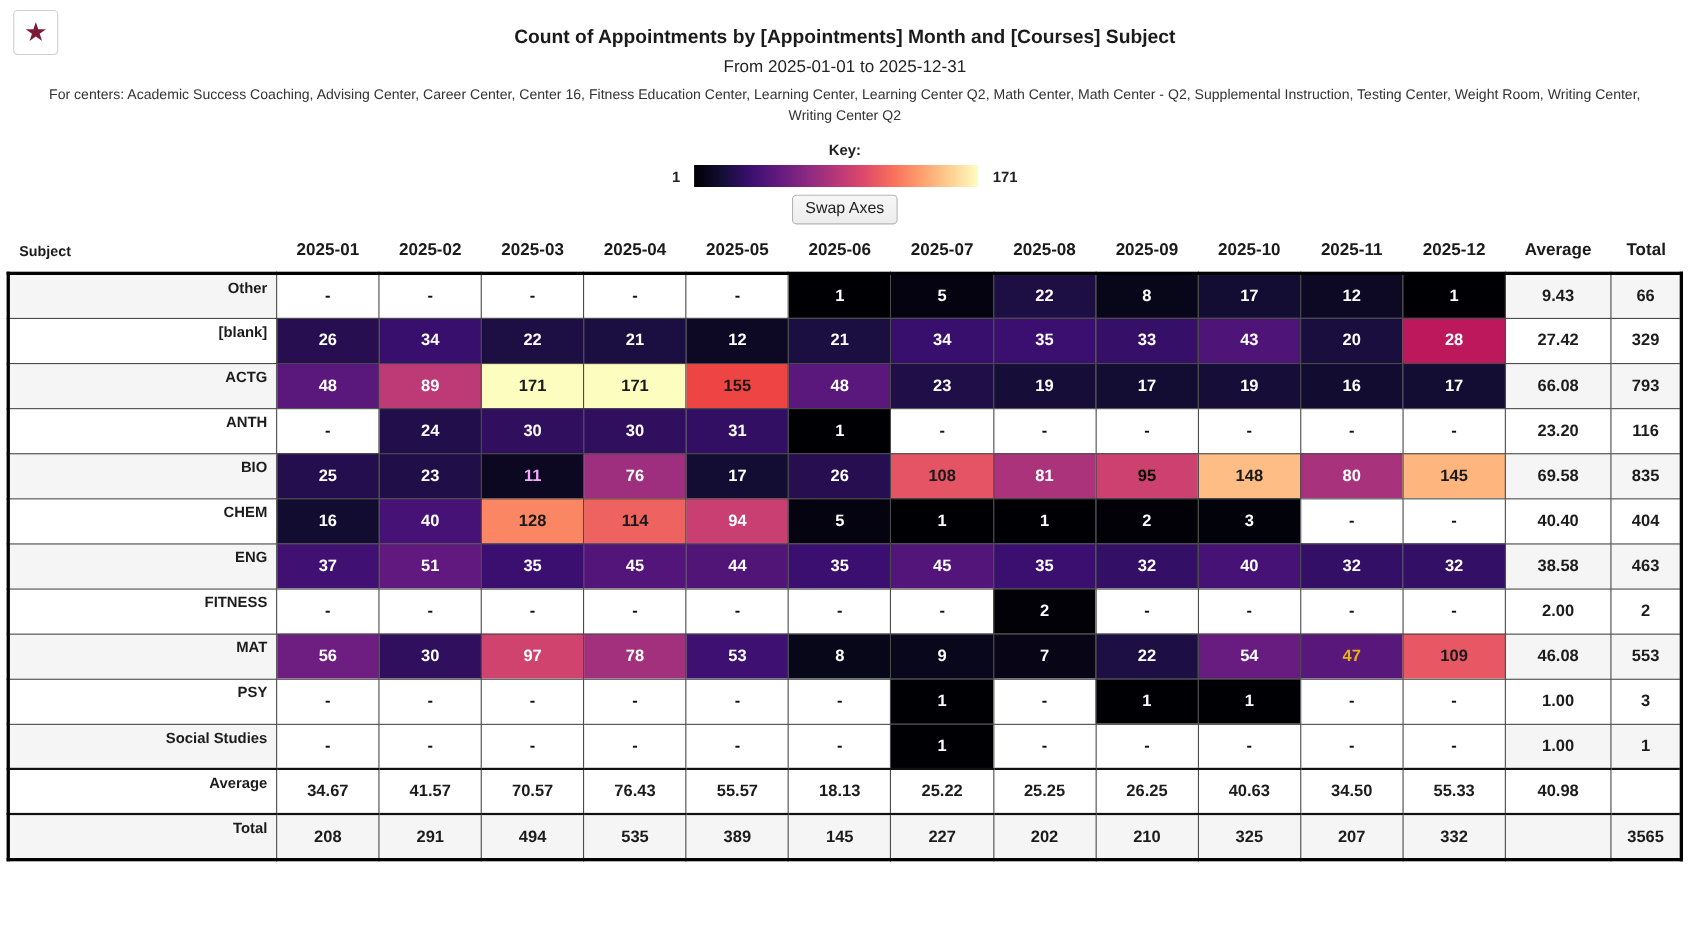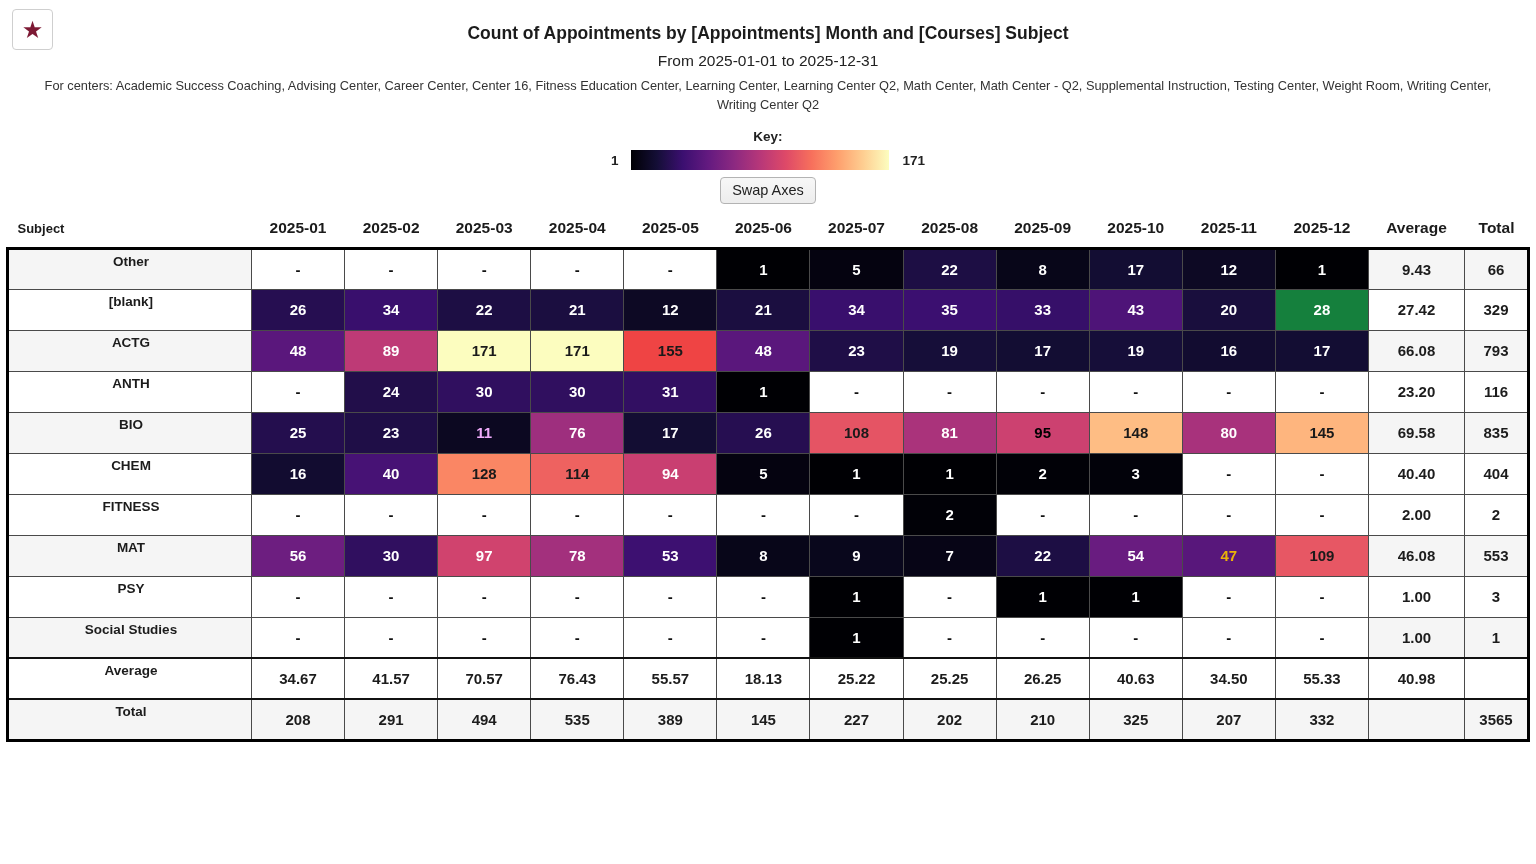--- a/index.html
+++ b/index.html
@@ -86,21 +86,21 @@
 
   table.heatmap tbody { border: 3px solid #000; }
   table.heatmap tbody td {
     border: 1px solid #4a4a4a;
     height: 41px;
     font-size: 15px; font-weight: 700;
     text-align: center; vertical-align: middle;
     padding: 0 4px;
   }
   table.heatmap tbody td.row-label {
-    text-align: center; vertical-align: top;
+    text-align: right; vertical-align: top;
     font-size: 13.5px; color: #222;
     padding: 4px 8px 0 10px;
   }
   table.heatmap tbody tr.stripe td.plain { background: #f5f5f5; }
   table.heatmap tbody td.plain { background: #ffffff; color: #1c1c1c; }
   table.heatmap tbody td.empty { background: #ffffff; color: #111; }
   table.heatmap tbody tr.summary td { border-top: 2px solid #111; }
 </style>
 </head>
 <body>
@@ -190,21 +190,21 @@
           <td style="background: rgb(57, 15, 109); color: rgb(255, 255, 255);">34</td>
           <td style="background: rgb(29, 14, 68); color: rgb(255, 255, 255);">22</td>
           <td style="background: rgb(27, 14, 64); color: rgb(255, 255, 255);">21</td>
           <td style="background: rgb(13, 9, 36); color: rgb(255, 255, 255);">12</td>
           <td style="background: rgb(27, 14, 64); color: rgb(255, 255, 255);">21</td>
           <td style="background: rgb(57, 15, 109); color: rgb(255, 255, 255);">34</td>
           <td style="background: rgb(59, 15, 112); color: rgb(255, 255, 255);">35</td>
           <td style="background: rgb(54, 15, 105); color: rgb(255, 255, 255);">33</td>
           <td style="background: rgb(78, 20, 120); color: rgb(255, 255, 255);">43</td>
           <td style="background: rgb(25, 14, 61); color: rgb(255, 255, 255);">20</td>
-          <td style="background: #15803d; color: rgb(255, 255, 255);">28</td>
+          <td style="background: #be185d; color: rgb(255, 255, 255);">28</td>
           <td class="plain">27.42</td>
           <td class="plain">329</td>
         </tr>
         <tr class="stripe">
           <td class="row-label plain">ACTG</td>
           <td style="background: rgb(90, 23, 124); color: rgb(255, 255, 255);">48</td>
           <td style="background: rgb(190, 58, 118); color: rgb(255, 255, 255);">89</td>
           <td style="background: rgb(252, 253, 191); color: rgb(26, 26, 26);">171</td>
           <td style="background: rgb(252, 253, 191); color: rgb(26, 26, 26);">171</td>
           <td style="background: #ef4444; color: rgb(26, 26, 26);">155</td>
@@ -261,20 +261,37 @@
           <td style="background: rgb(201, 63, 113); color: rgb(255, 255, 255);">94</td>
           <td style="background: rgb(5, 3, 16); color: rgb(255, 255, 255);">5</td>
           <td style="background: rgb(0, 0, 4); color: rgb(255, 255, 255);">1</td>
           <td style="background: rgb(0, 0, 4); color: rgb(255, 255, 255);">1</td>
           <td style="background: rgb(1, 1, 7); color: rgb(255, 255, 255);">2</td>
           <td style="background: rgb(2, 2, 10); color: rgb(255, 255, 255);">3</td>
           <td class="empty">-</td>
           <td class="empty">-</td>
           <td class="plain">40.40</td>
           <td class="plain">404</td>
+        </tr>
+        <tr class="stripe">
+          <td class="row-label plain">ENG</td>
+          <td style="background: rgb(64, 16, 114); color: rgb(255, 255, 255);">37</td>
+          <td style="background: rgb(98, 25, 127); color: rgb(255, 255, 255);">51</td>
+          <td style="background: rgb(59, 15, 112); color: rgb(255, 255, 255);">35</td>
+          <td style="background: rgb(83, 21, 121); color: rgb(255, 255, 255);">45</td>
+          <td style="background: rgb(81, 21, 120); color: rgb(255, 255, 255);">44</td>
+          <td style="background: rgb(59, 15, 112); color: rgb(255, 255, 255);">35</td>
+          <td style="background: rgb(83, 21, 121); color: rgb(255, 255, 255);">45</td>
+          <td style="background: rgb(59, 15, 112); color: rgb(255, 255, 255);">35</td>
+          <td style="background: rgb(52, 15, 102); color: rgb(255, 255, 255);">32</td>
+          <td style="background: rgb(71, 18, 117); color: rgb(255, 255, 255);">40</td>
+          <td style="background: rgb(52, 15, 102); color: rgb(255, 255, 255);">32</td>
+          <td style="background: rgb(52, 15, 102); color: rgb(255, 255, 255);">32</td>
+          <td class="plain">38.58</td>
+          <td class="plain">463</td>
         </tr>
         <tr>
           <td class="row-label plain">FITNESS</td>
           <td class="empty">-</td>
           <td class="empty">-</td>
           <td class="empty">-</td>
           <td class="empty">-</td>
           <td class="empty">-</td>
           <td class="empty">-</td>
           <td class="empty">-</td>

